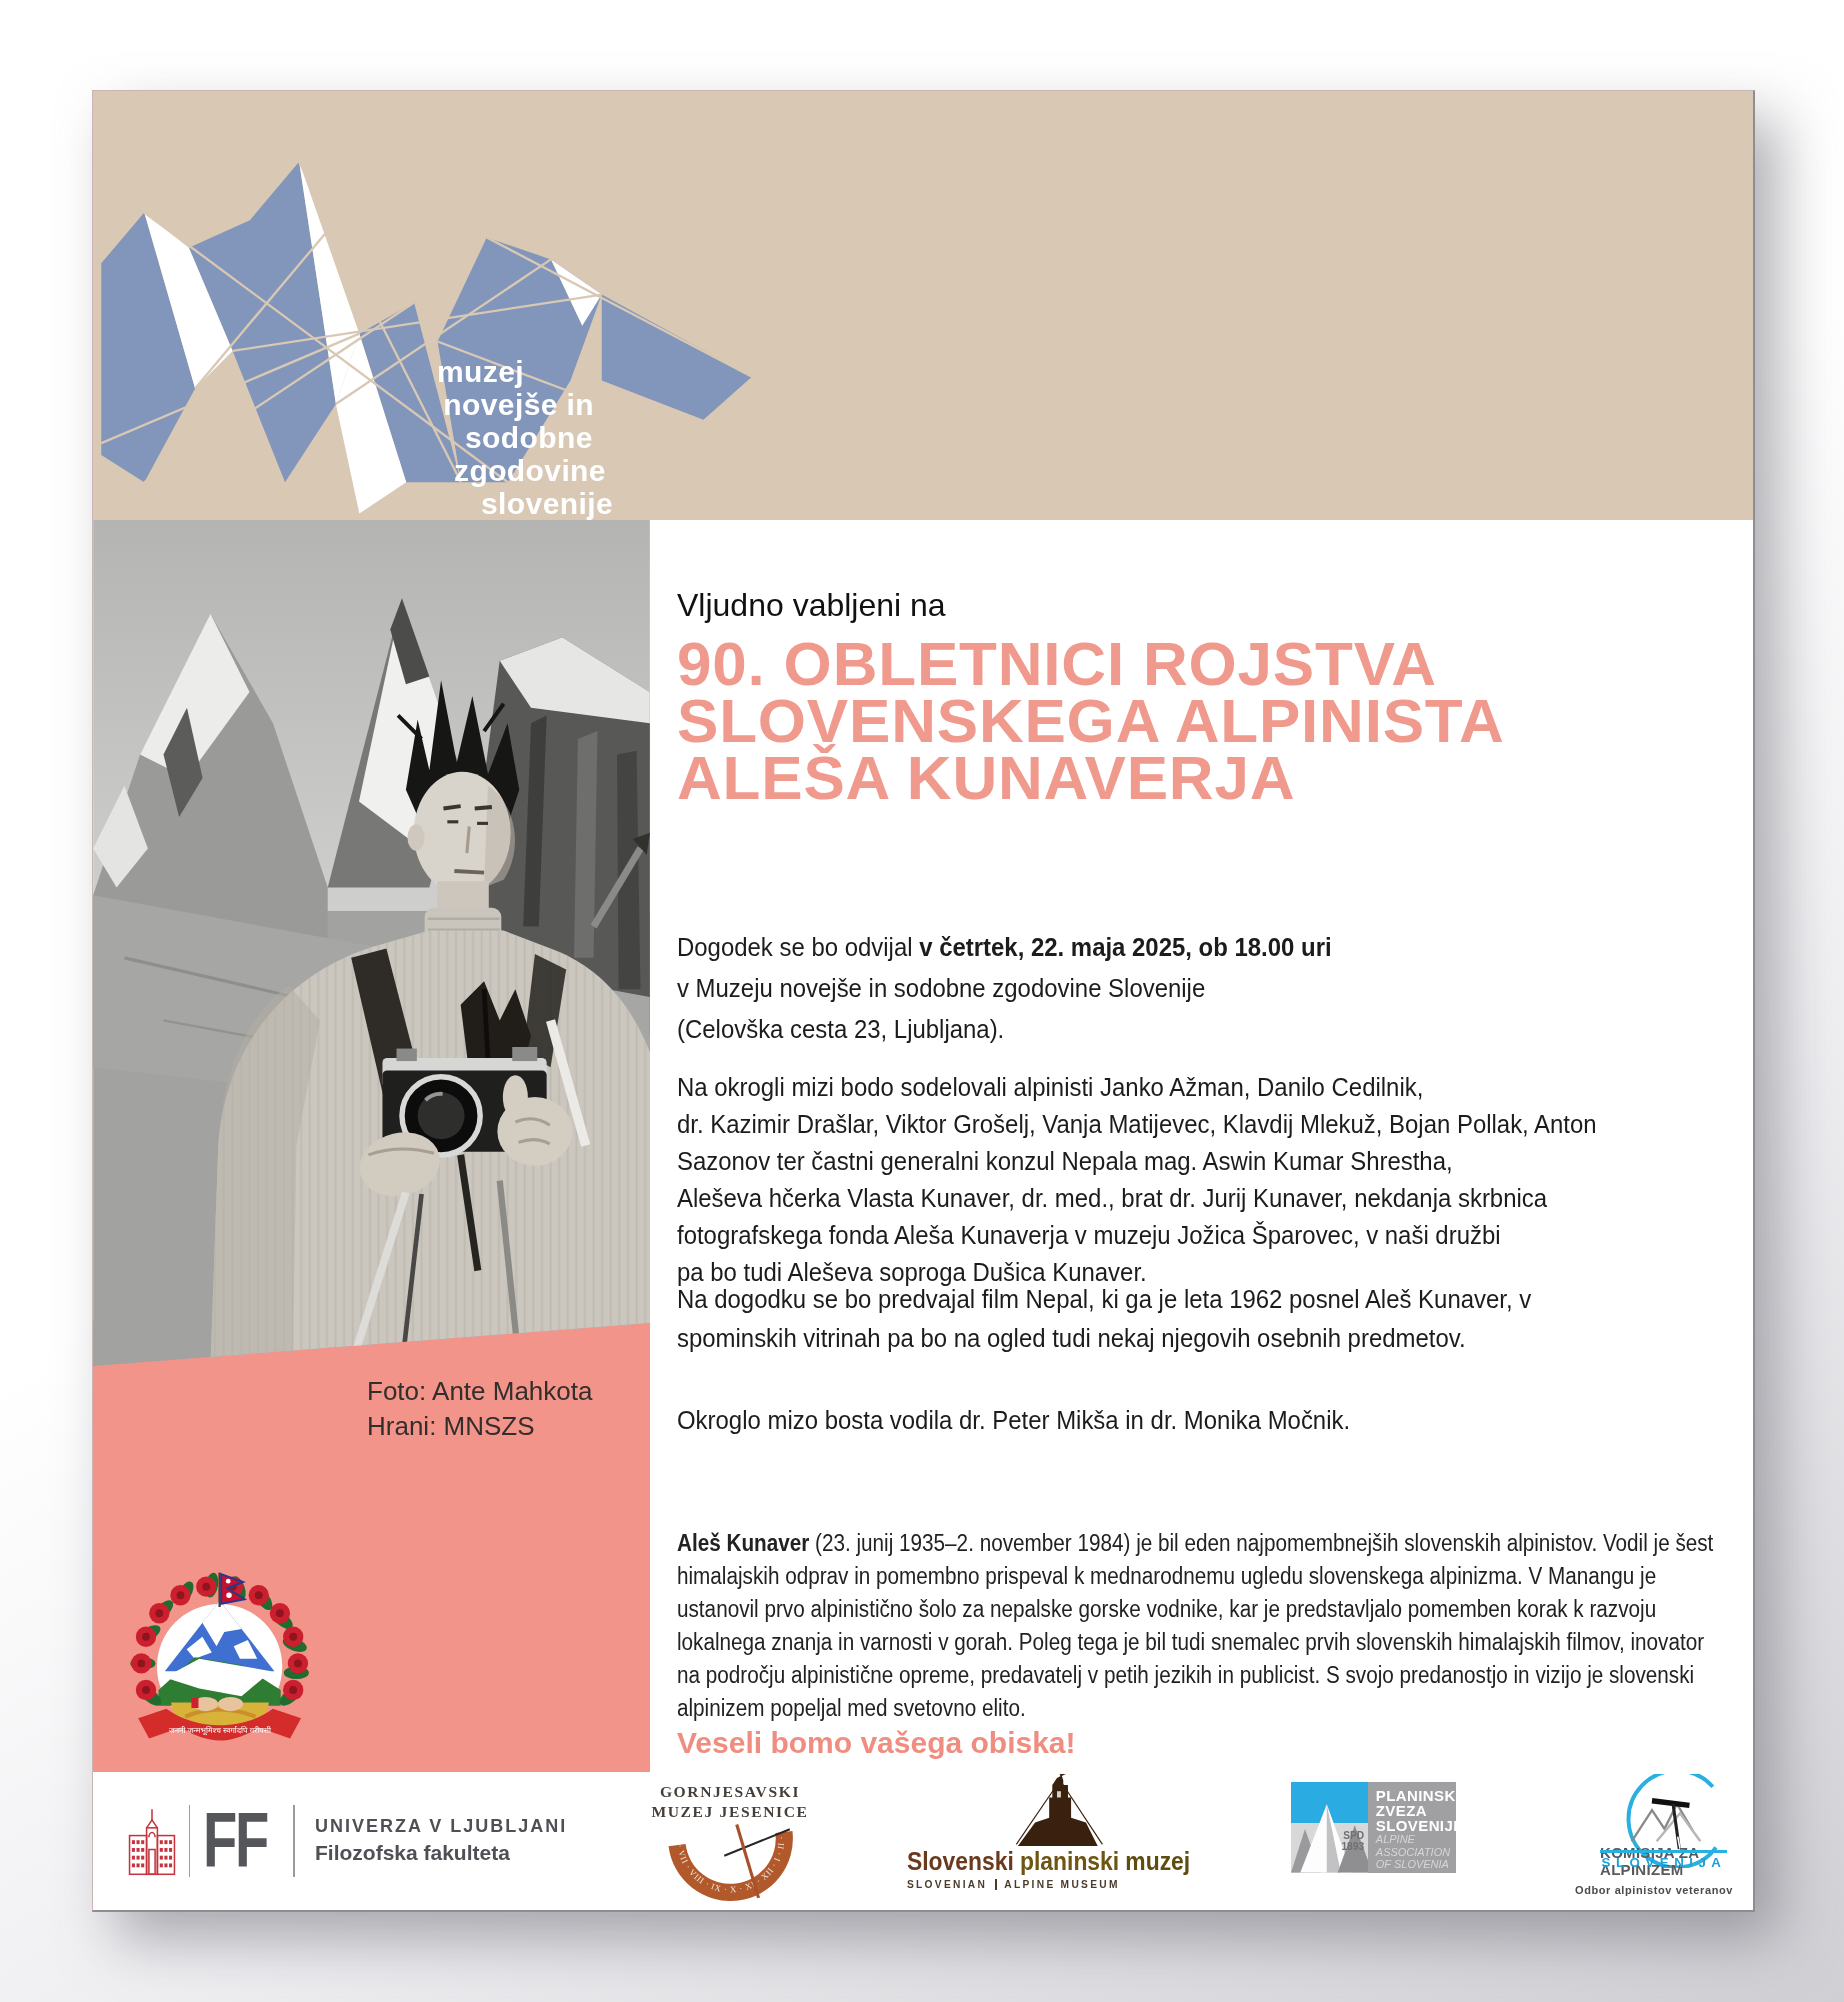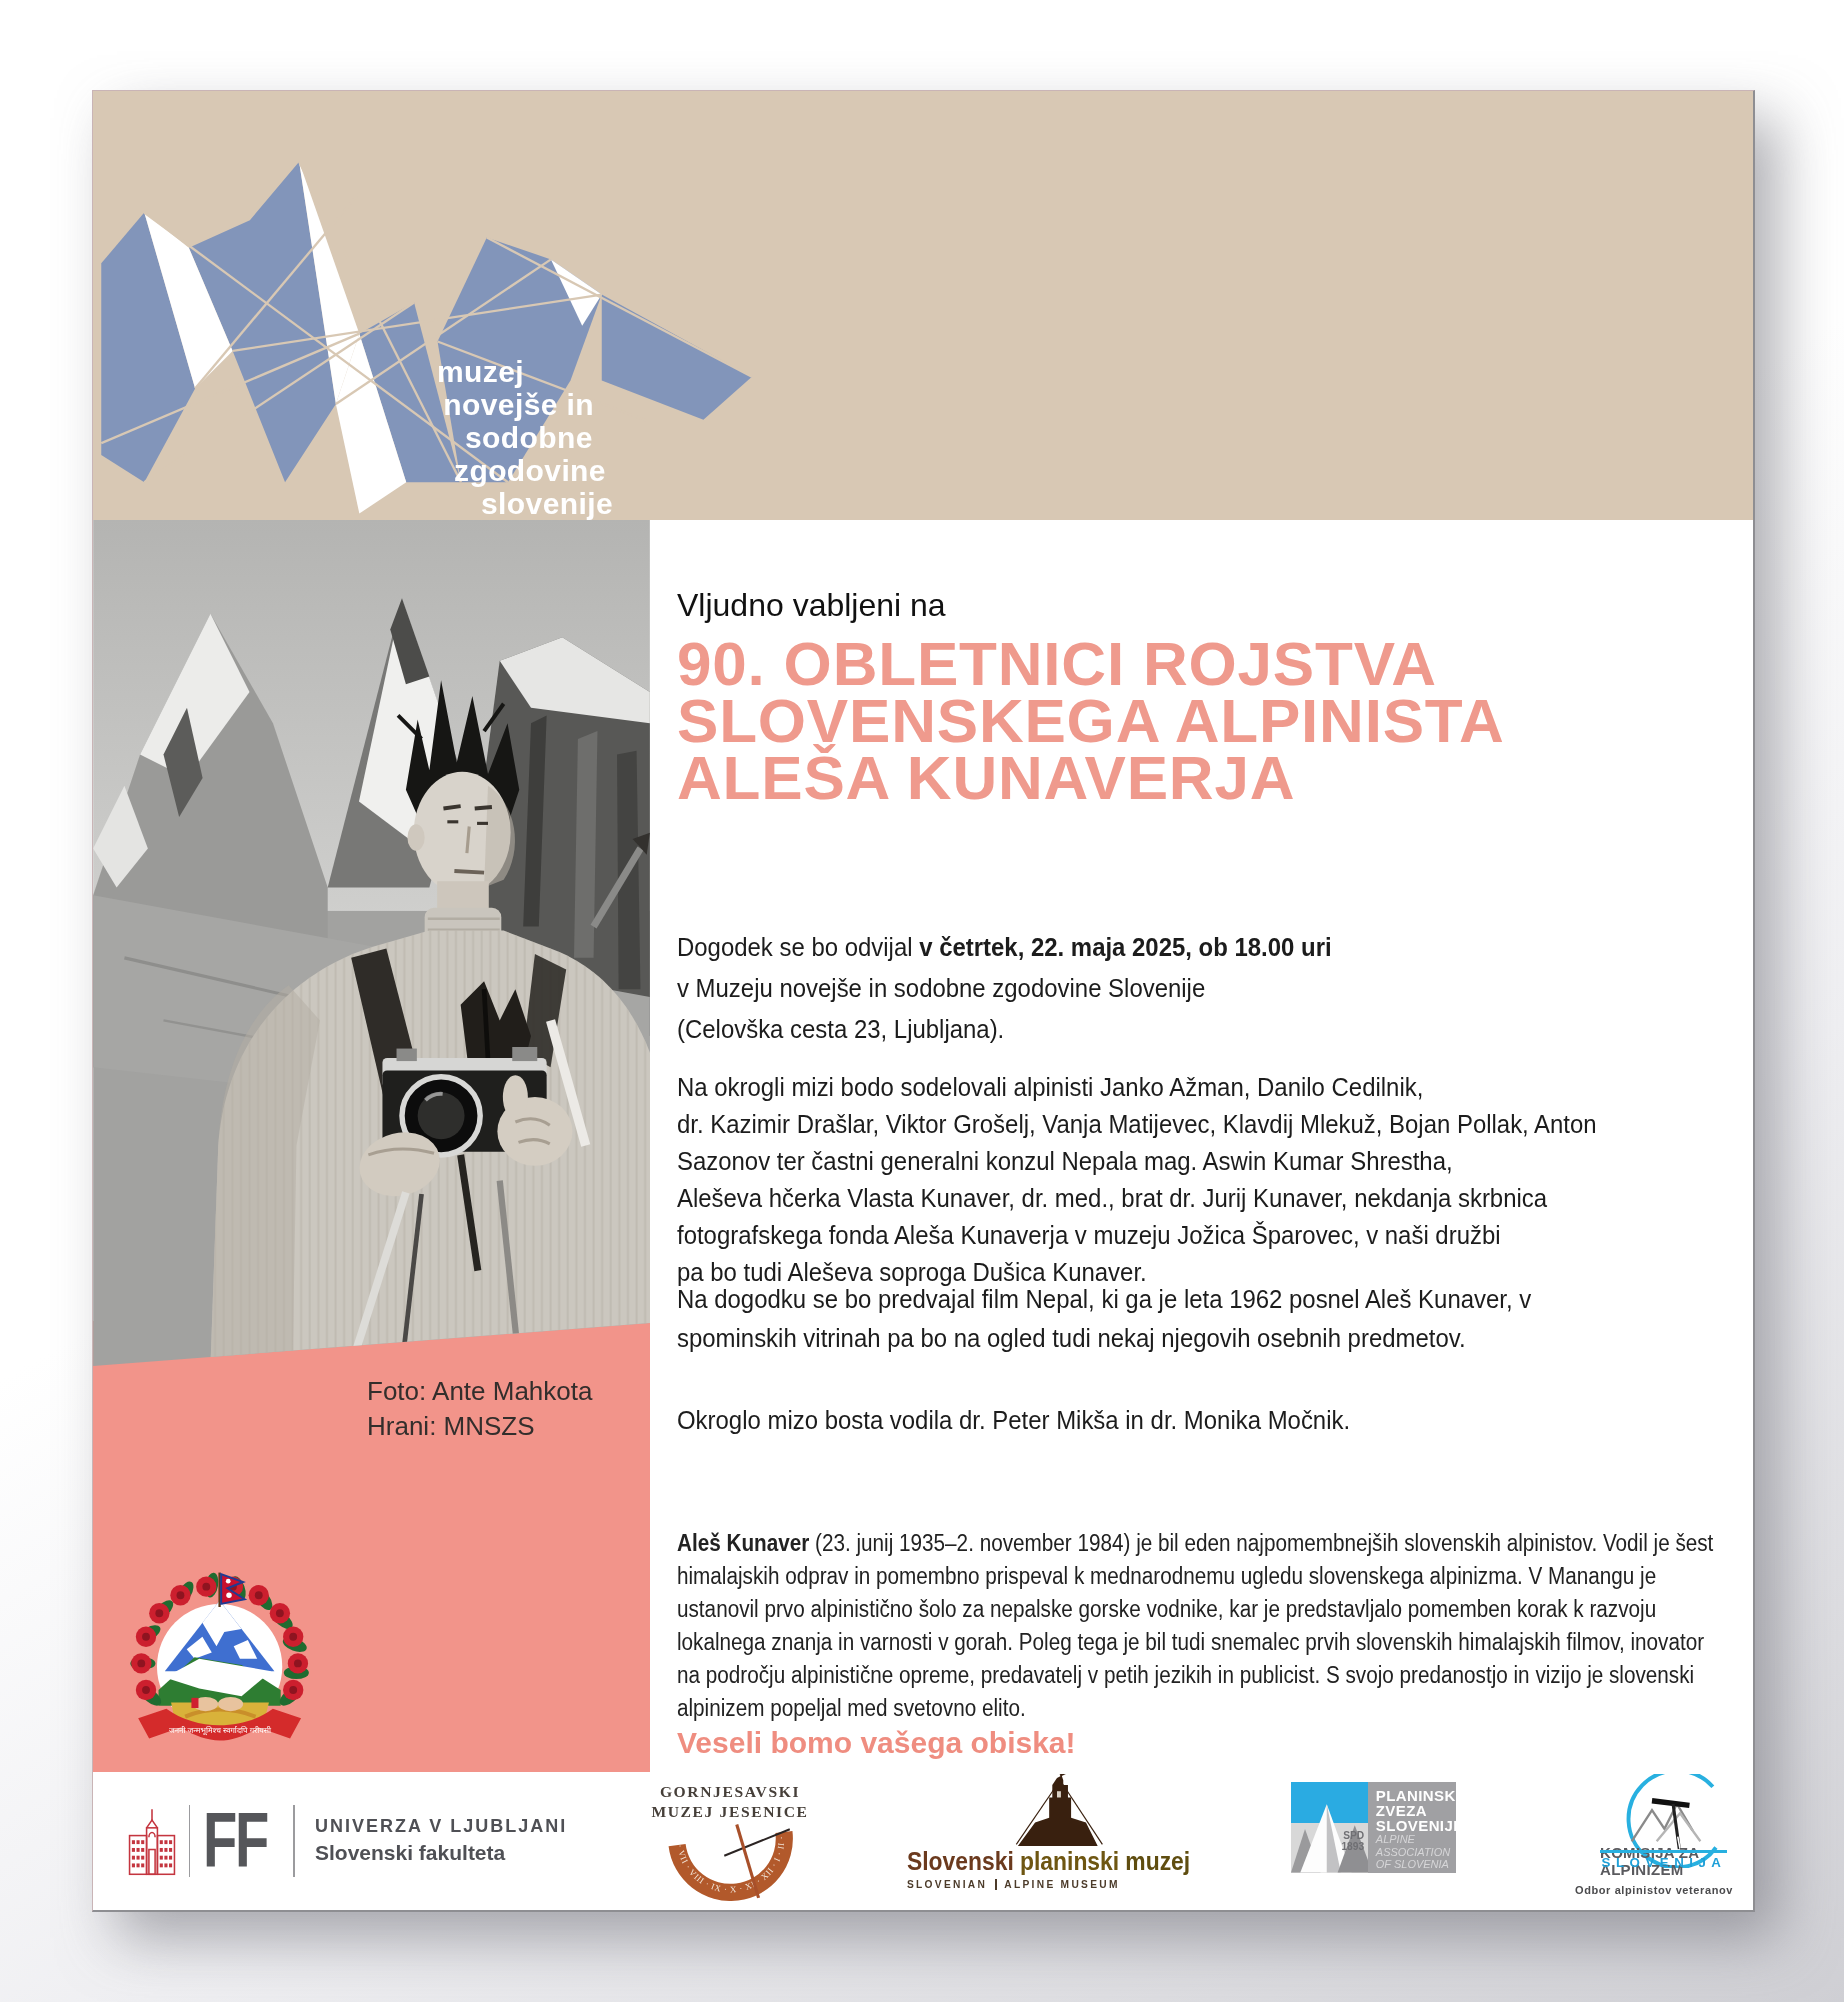--- a/index.html
+++ b/index.html
@@ -342,21 +342,21 @@
         <rect x="41" y="74" width="4" height="5"></rect>
           <rect x="47" y="74" width="4" height="5"></rect>
           <rect x="53" y="74" width="4" height="5"></rect>
       </g>
     </svg>
     <div class="ff-bar"></div>
     <div class="ff-abbr">FF</div>
     <div class="ff-bar"></div>
     <div class="ff-text">
       <div class="ff-l1">UNIVERZA V LJUBLJANI</div>
-      <div class="ff-l2">Slovenski fakulteta</div>
+      <div class="ff-l2">Filozofska fakulteta</div>
     </div>
   </div>
 
   <div class="logo-gmj">
     <div class="gmj-l">GORNJESAVSKI</div>
     <div class="gmj-l">MUZEJ JESENICE</div>
     <svg width="141" height="78" viewBox="0 0 180 100">
       <g transform="rotate(-7 90 20)">
         <path d="M10,20 A80,80 0 0 0 170,20 L148,20 A58,58 0 0 1 32,20 Z" fill="#b2592b"></path>
         <path id="gmjArc" d="M21,20 A69,69 0 0 0 159,20" fill="none"></path>

